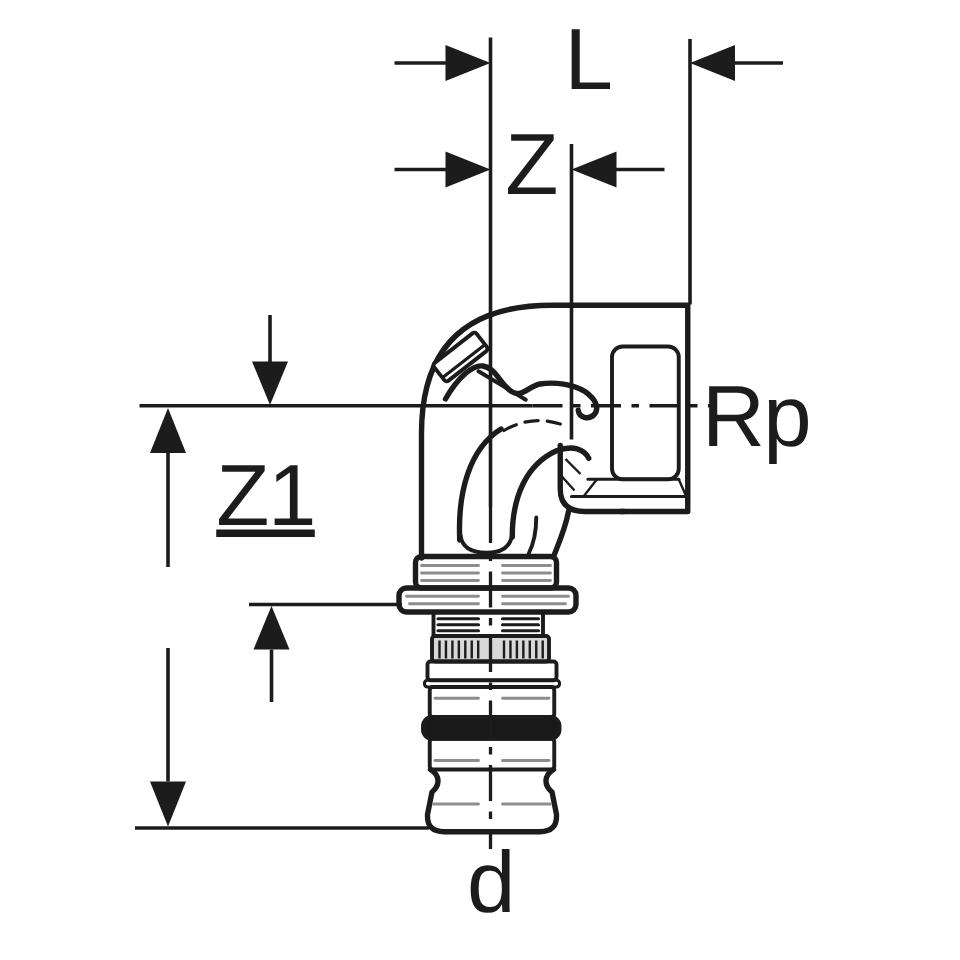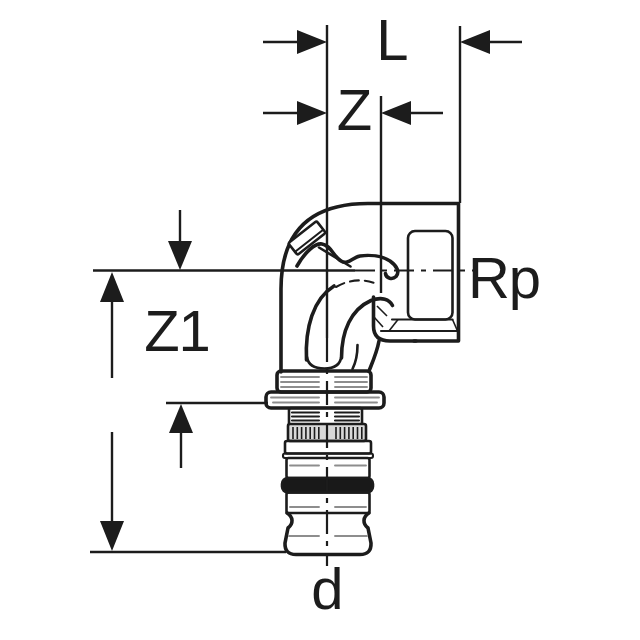--- a/index.html
+++ b/index.html
@@ -137,17 +137,17 @@
     <g>
       <polygon class="f-arrow" points="112,272 100,302 124,302"></polygon>
       <line class="s-dim" x1="112" y1="301" x2="112" y2="378"></line>
       <line class="s-dim" x1="112" y1="432" x2="112" y2="521"></line>
       <polygon class="f-arrow" points="112,551 100,521 124,521"></polygon>
     </g>
   </svg>
 
   <div class="dim-label" style="left:392px; top:40px;">L</div>
   <div class="dim-label" style="left:354px; top:110px;">Z</div>
-  <div class="dim-label" style="left:177px; top:331px;">Z1</div>
+  <div class="dim-label" style="left:177px; top:331px;text-decoration:underline;">Z1</div>
   <div class="dim-label" style="left:504px; top:278px;">Rp</div>
   <div class="dim-label" style="left:327px; top:589px;">d</div>
 
 </div>
 
 </body></html>

